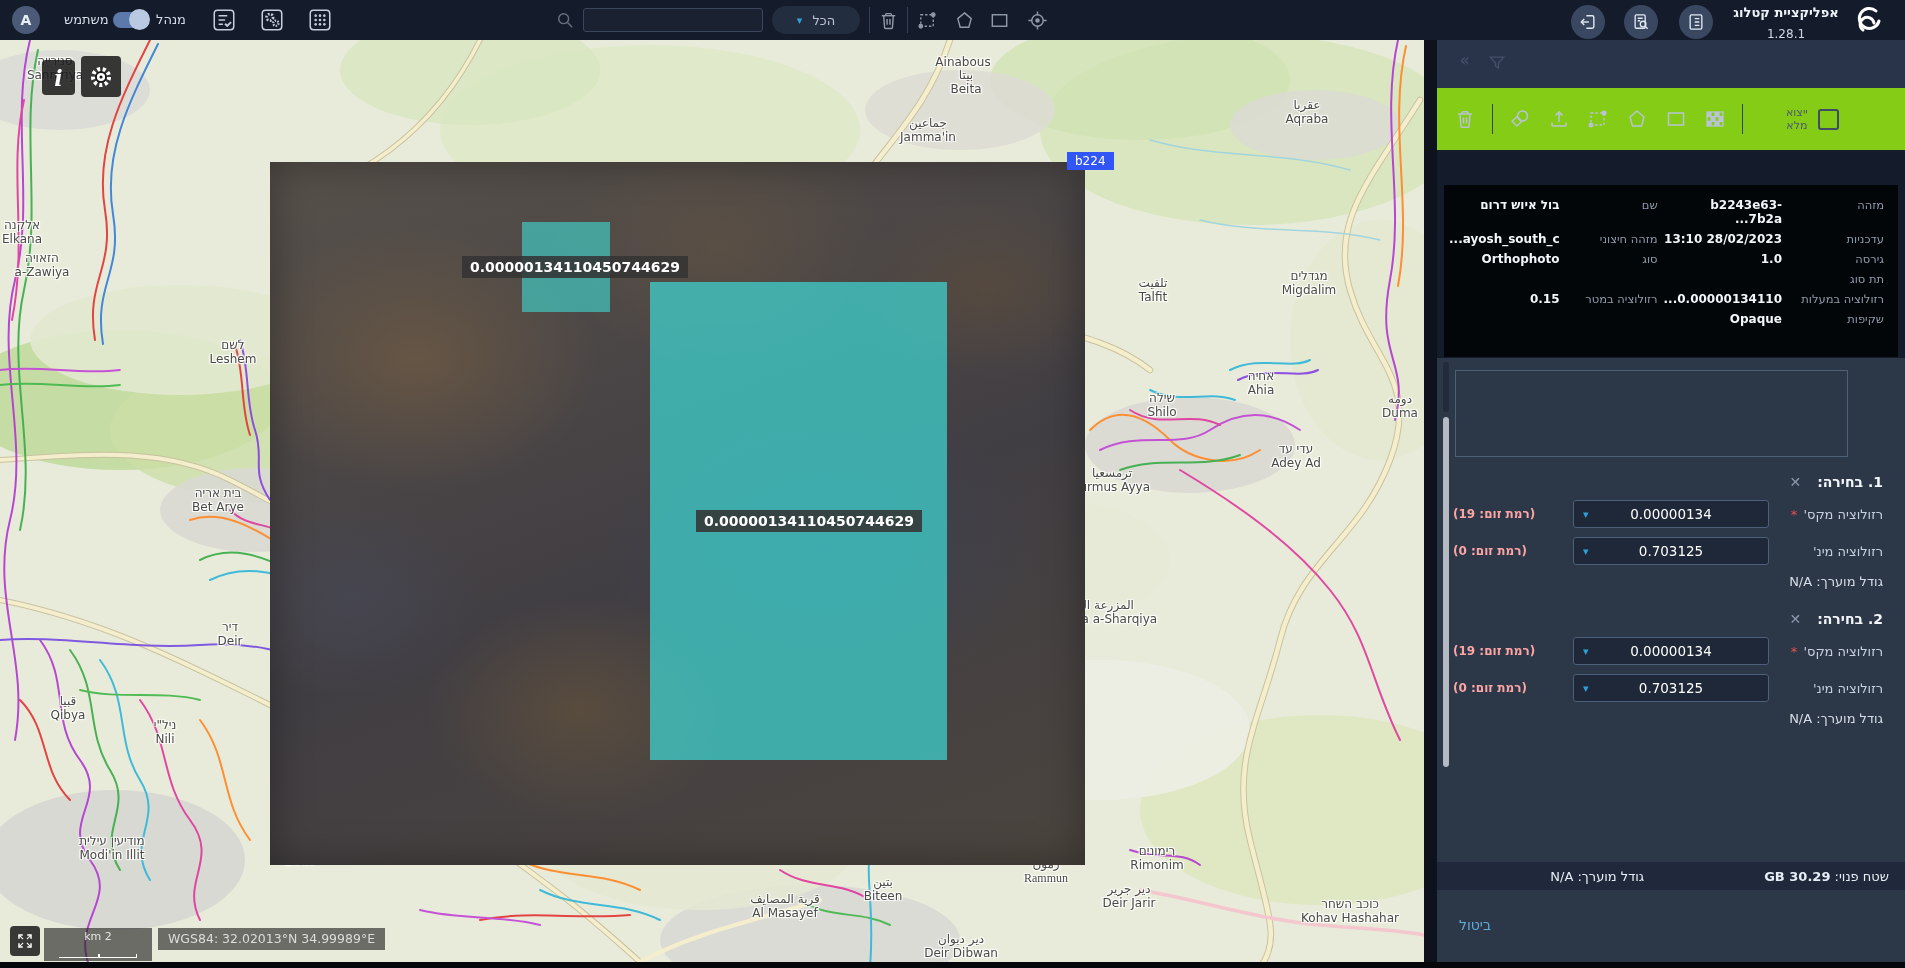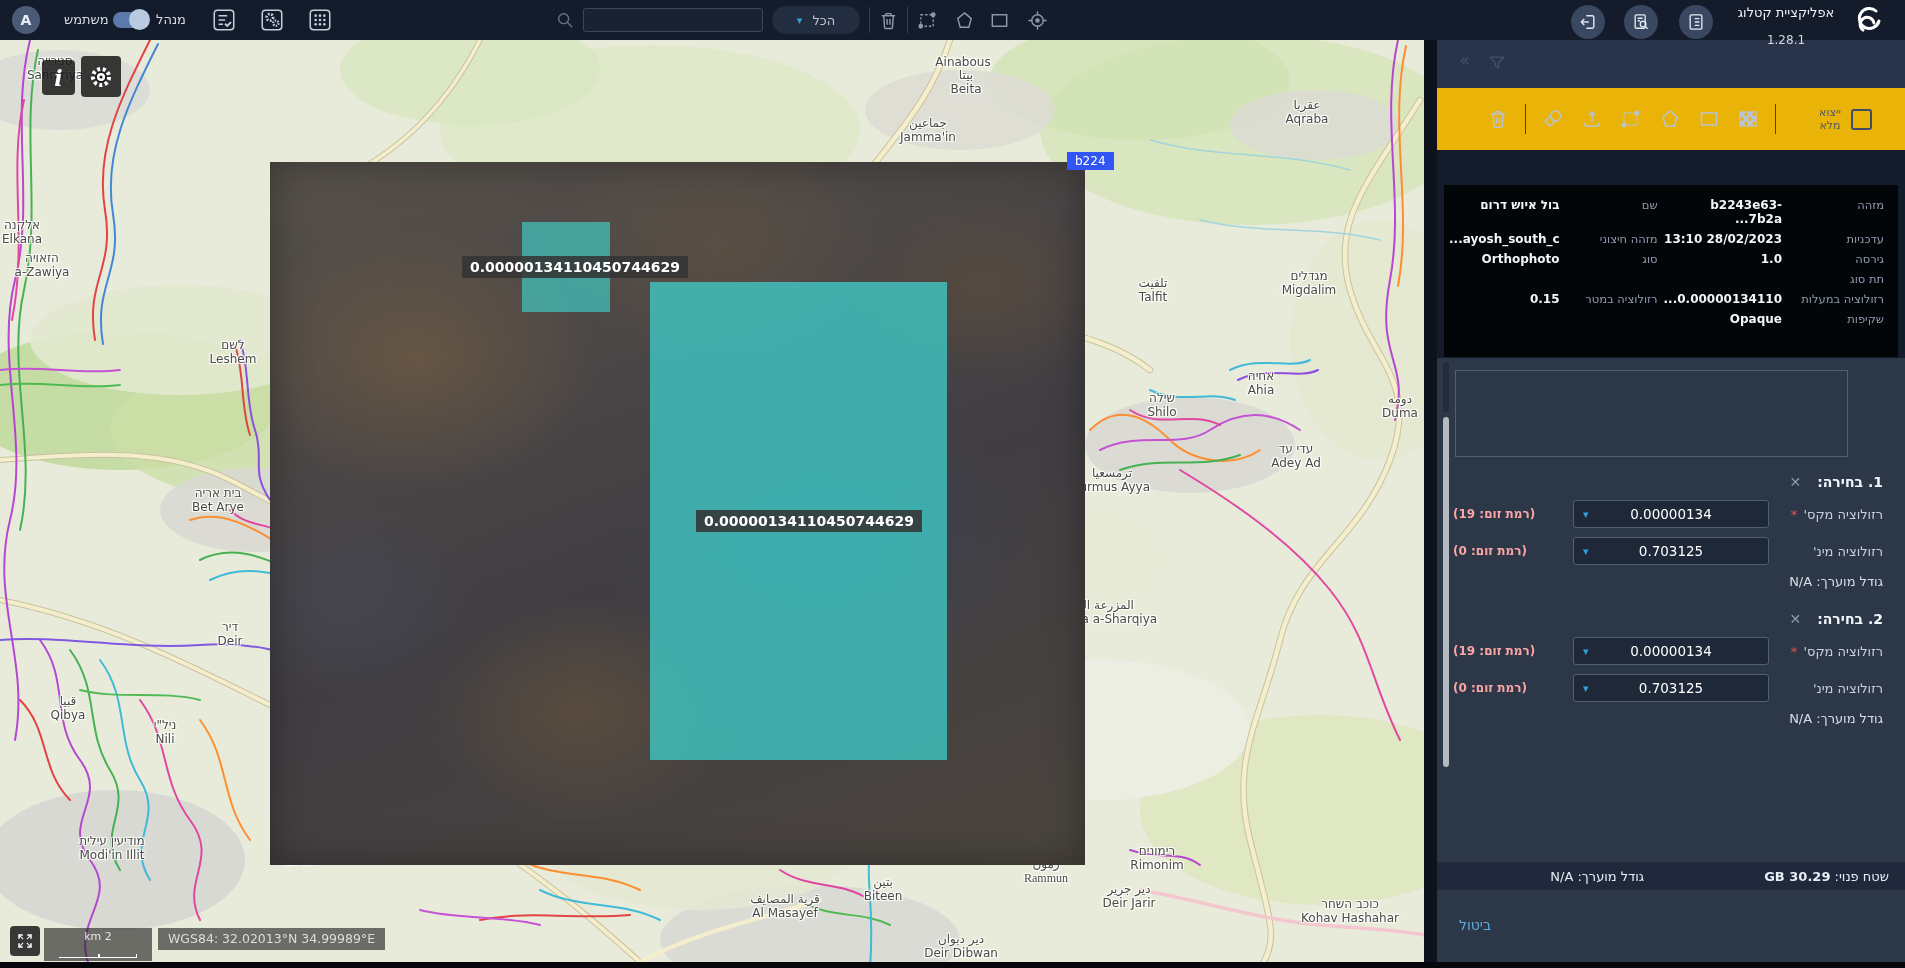--- a/index.html
+++ b/index.html
@@ -18,22 +18,22 @@
   .tb-input{position:absolute;left:583px;top:8px;width:180px;height:24px;background:#1a2232;border:1px solid #3a465c;border-radius:3px;color:#dbe3ee;font-size:13px;padding:0 8px;box-sizing:border-box;outline:none;}
   .tb-pill{position:absolute;left:772px;top:6px;width:88px;height:28px;border-radius:15px;background:#232d40;display:flex;align-items:center;justify-content:center;gap:10px;cursor:pointer;flex-direction:row-reverse;}
   .tb-pill .txt{color:#b9c3d2;font-size:13px;}
   .tb-pill .caret{color:#2f9fd6;font-size:11px;}
   .tb-divider{position:absolute;top:7px;width:1px;height:26px;background:#333f55;}
   .tb-tool{position:absolute;top:9px;width:23px;height:23px;opacity:.75;cursor:pointer;}
   .tb-tool svg{width:23px;height:23px;}
   .tb-circle{position:absolute;top:5px;width:34px;height:34px;border-radius:50%;background:#394760;display:flex;align-items:center;justify-content:center;cursor:pointer;}
   .tb-circle svg{width:20px;height:20px;}
   #app-title-block{position:absolute;left:1728px;top:5px;width:116px;text-align:center;color:#eef3f9;}
-  #app-title-block .t{font-size:13px;font-weight:normal;}
-  #app-title-block .v{font-size:12px;color:#cfd8e6;margin-top:13px;}
+  #app-title-block .t{font-size:13px;font-weight:bold;}
+  #app-title-block .v{font-size:12px;color:#cfd8e6;margin-top:7px;}
   #logo{position:absolute;left:1852px;top:4px;width:34px;height:34px;}
   
   #map{position:absolute;left:0;top:40px;width:1424px;height:928px;background:#e9ebda;overflow:hidden;}
   #map-svg{position:absolute;left:0;top:0;z-index:1;}
   .mlabel{position:absolute;z-index:2;transform:translate(-50%,-50%);text-align:center;color:#4a4a45;font-size:12px;line-height:14px;white-space:nowrap;text-shadow:-1px -1px 0 rgba(255,255,255,.85),1px -1px 0 rgba(255,255,255,.85),-1px 1px 0 rgba(255,255,255,.85),1px 1px 0 rgba(255,255,255,.85),0 0 4px rgba(255,255,255,.9);}
   #ortho-overlay{position:absolute;left:270px;top:122px;width:815px;height:703px;z-index:3;
     background:
       radial-gradient(ellipse 260px 190px at 18% 28%, rgba(122,96,66,.55), transparent 70%),
       radial-gradient(ellipse 300px 210px at 68% 55%, rgba(58,68,92,.6), transparent 72%),
       radial-gradient(ellipse 220px 160px at 38% 78%, rgba(110,88,58,.5), transparent 70%),
@@ -60,21 +60,21 @@
   #bottom-strip{position:absolute;left:0;bottom:0;width:1905px;height:6px;background:#05070b;z-index:30;}
   
   #panel{position:absolute;left:1437px;top:40px;width:468px;height:928px;background:#141c2b;direction:rtl;z-index:10;}
   #p-header{position:absolute;top:0;left:0;right:0;height:48px;background:#29344a;}
   #p-tab{position:absolute;top:0;right:0;width:323px;height:48px;background:#1b2536;border-radius:0 0 0 10px;display:flex;align-items:center;justify-content:flex-start;gap:8px;padding-right:14px;box-sizing:border-box;}
   #p-tab .tab-title{color:#e8eef6;font-size:15px;}
   #p-tab svg{width:19px;height:19px;}
   .hdr-dis{position:absolute;top:12px;color:#5b6985;opacity:.55;}
   #hdr-chevrons{left:440px;right:auto;font-size:17px;cursor:pointer;top:10px;left:auto;right:435px;}
   #hdr-funnel{top:13px;right:398px;width:20px;height:20px;cursor:pointer;}
-  #p-toolbar{position:absolute;top:48px;left:0;right:0;height:62px;background:#eab308;display:flex;direction:ltr;align-items:center;padding-left:16px;gap:15px;box-sizing:border-box;justify-content:center;}
+  #p-toolbar{position:absolute;top:48px;left:0;right:0;height:62px;background:#84cc16;display:flex;direction:ltr;align-items:center;padding-left:16px;gap:15px;box-sizing:border-box;}
   .pt-icon{width:24px;height:24px;cursor:pointer;}
   .pt-icon svg{width:24px;height:24px;}
   .pt-div{width:1px;height:30px;background:#36435c;}
   #full-export{display:flex;direction:ltr;align-items:center;gap:10px;margin-left:28px;}
   #full-export .lbl{color:#4e5a70;font-size:11px;line-height:13px;text-align:center;white-space:pre-line;}
   #full-export .cb{width:17px;height:17px;border:2px solid #3f4c63;border-radius:3px;cursor:pointer;}
   #p-details{position:absolute;top:145px;left:7px;width:454px;height:172px;background:#030608;padding:13px 14px;box-sizing:border-box;}
   #details-grid{display:grid;grid-template-columns:96px 1fr 92px 1fr;column-gap:6px;row-gap:6px;align-items:baseline;}
   #details-grid .dl{color:#8f9aac;font-size:11.5px;}
   #details-grid .dv{color:#f2f5f9;font-size:12px;font-weight:bold;}

